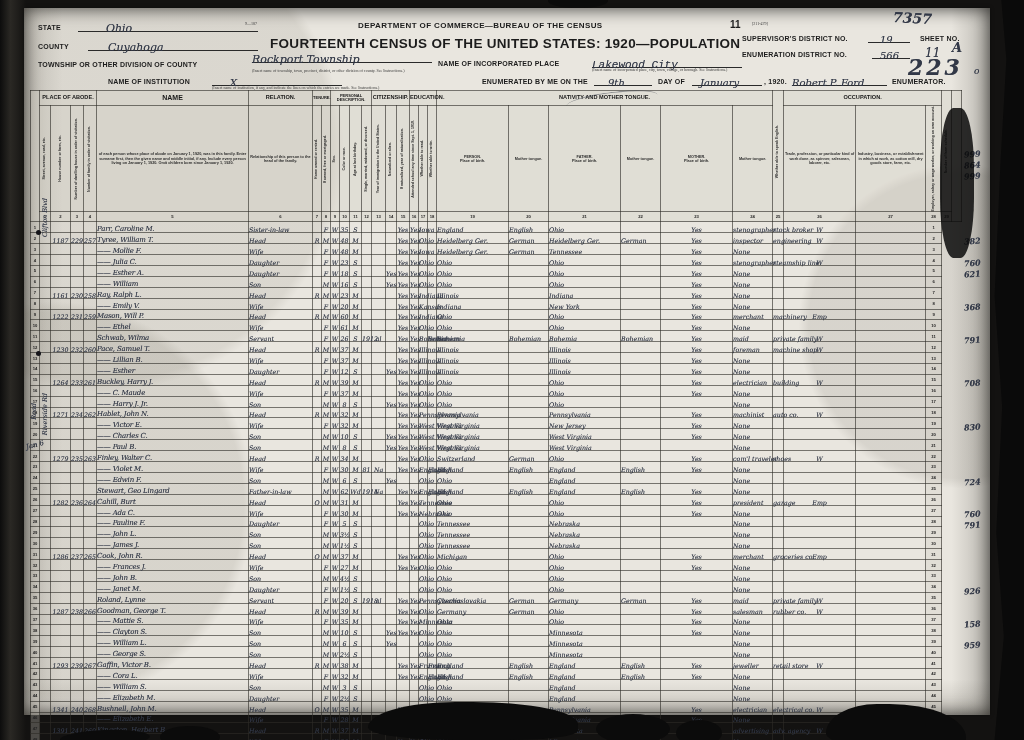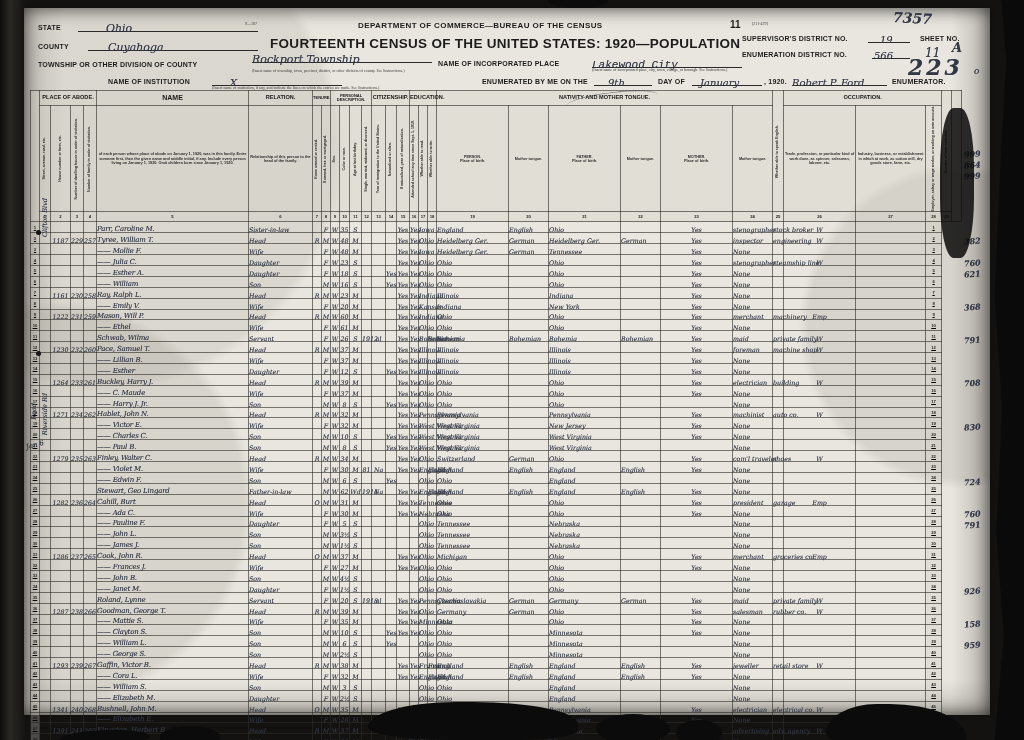--- a/index.html
+++ b/index.html
@@ -45,21 +45,21 @@
   table.census{position:absolute;left:30px;top:90px;border-collapse:collapse;table-layout:fixed;
       width:931px;background:transparent;}
   table.census th,table.census td{border:1px solid rgba(45,43,38,.62);padding:0;margin:0;overflow:visible;}
   thead th{background:rgba(210,205,195,.35);}
   .gt{font-family:"Liberation Sans",sans-serif;font-size:5.6px;font-weight:bold;color:#181818;text-align:center;line-height:1.05;}
   .gt-name{font-size:7px;}
   .sub{font-family:"Liberation Sans",sans-serif;font-size:3.8px;color:#2c2c2c;text-align:center;line-height:1.1;
        vertical-align:middle;padding:1px;}
   .vt{writing-mode:vertical-rl;transform:rotate(180deg);font-size:3.6px;white-space:normal;line-height:1;margin:0 auto;}
   .num{font-family:"Liberation Sans",sans-serif;font-size:4.2px;font-weight:bold;text-align:center;color:#1f1f1f;height:9px;}
-  tbody tr{height:10.9px;text-decoration:underline;}
+  tbody tr{height:10.9px;}
   tbody td{font-size:6.3px;vertical-align:bottom;}
   tbody td .hw{font-size:6.3px;display:inline-block;transform:translateY(1px);}
   td.name-c .hw{font-size:7px;letter-spacing:-.2px;}
   td.ln,td.lnr{font-family:"Liberation Sans",sans-serif;font-size:4.2px;font-weight:bold;color:#222;
       text-align:center;vertical-align:middle;background:rgba(210,205,195,.3);}
   td.cc{text-align:center;}
   
   .margin-num{position:absolute;font-size:8px;font-weight:bold;}
   .street-v{position:absolute;width:12px;display:flex;align-items:center;justify-content:center;}
   .street-v span{writing-mode:vertical-rl;transform:rotate(180deg);font-size:6.5px;}
@@ -98,21 +98,21 @@
     <span class="abs pr lbl" style="left:628px;top:68px;">DAY OF</span>
     <span class="abs rule" style="left:662px;top:62px;width:70px;height:13px;"><span class="hw" style="font-size:10px;margin-left:8px;">January</span></span>
     <span class="abs pr lbl" style="left:734px;top:68px;">, 1920.</span>
     <span class="abs rule" style="left:762px;top:62px;width:95px;height:13px;"><span class="hw" style="font-size:10px;">Robert P. Ford</span></span>
     <span class="abs pr lbl" style="left:862px;top:68px;">ENUMERATOR.</span>
 
     <span class="abs pr lbl" style="left:712px;top:25px;">SUPERVISOR'S DISTRICT NO.</span>
     <span class="abs rule" style="left:838px;top:19px;width:42px;height:13px;"><span class="hw" style="font-size:10px;margin-left:12px;">19</span></span>
     <span class="abs pr lbl" style="left:890px;top:25px;">SHEET NO.</span>
     <span class="abs pr lbl" style="left:712px;top:41px;">ENUMERATION DISTRICT NO.</span>
-    <span class="abs rule" style="left:842px;top:35px;width:38px;height:13px;"><span class="hw" style="font-size:10px;margin-left:2px;">566</span></span>
+    <span class="abs rule" style="left:842px;top:35px;width:38px;height:13px;"><span class="hw" style="font-size:10px;margin-left:8px;">566</span></span>
     <span class="abs hw" style="left:895px;top:36px;font-size:12px;">11</span>
     <span class="abs hw" style="left:922px;top:30px;font-size:13px;font-weight:bold;">A</span>
     <span class="abs hw" style="left:878px;top:44px;font-size:22px;font-weight:bold;letter-spacing:3px;">223</span>
     <span class="abs hw" style="left:944px;top:56px;font-size:9px;">o</span>
   </div>
 
   <span class="abs hw" style="position:absolute;left:893px;top:10px;font-size:14px;font-weight:bold;transform:rotate(3deg);">7357</span>
 
   <table class="census">
     <colgroup>

